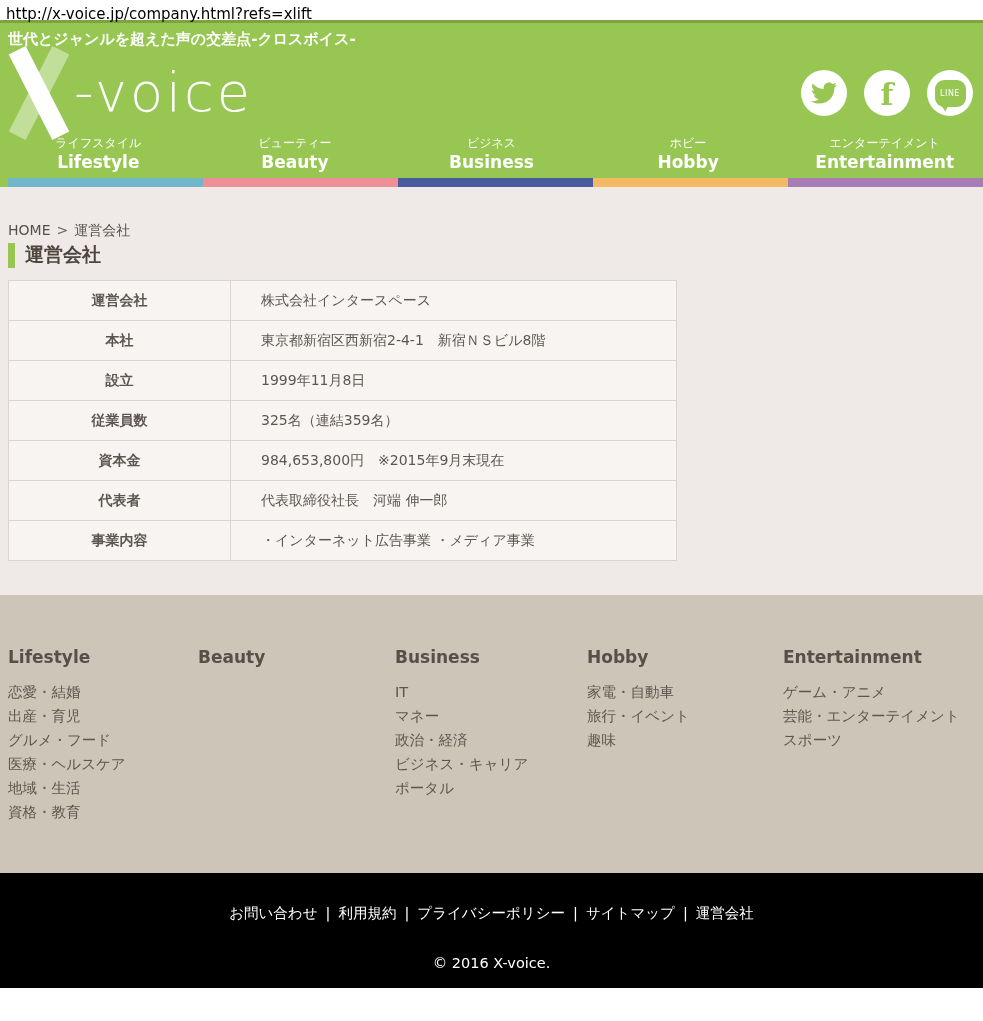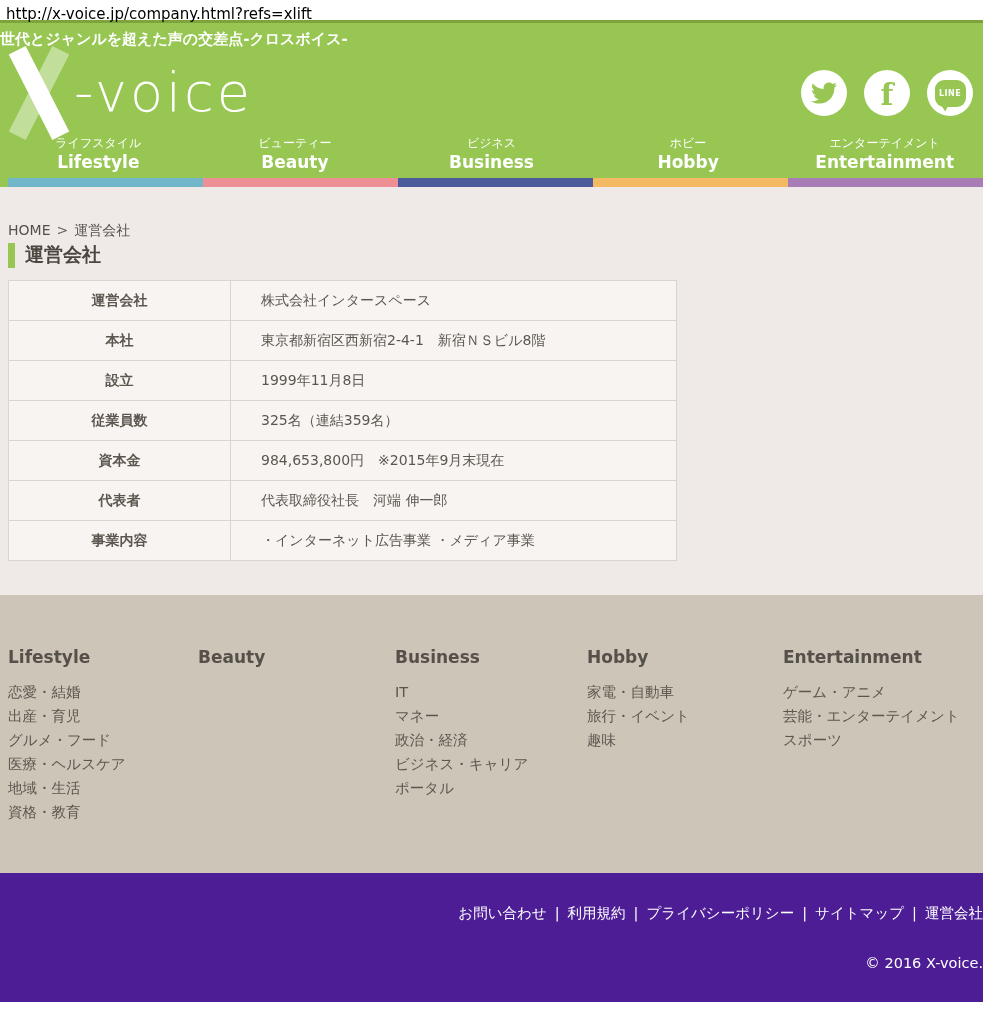--- a/index.html
+++ b/index.html
@@ -6,34 +6,34 @@
   body {
     width:983px; height:1021px; margin:0; background:#ffffff;
     font-family:"DejaVu Sans","Liberation Sans",sans-serif;
     color:#5d564f; overflow:hidden;
   }
   
   .url-bar { height:20px; background:#fff; padding:5px 6px 0 6px; font-size:15px; color:#000; }
 
   
   .header { background:#97c653; border-top:3px solid #7ea33c; }
-  .tagline { color:#fff; font-weight:bold; font-size:15px; padding:7px 0 0 0; height:28px; }
+  .tagline { color:#fff; font-weight:bold; font-size:15px; padding:7px 0 0 8px; height:28px; }
   .logo-row { height:84px; display:flex; justify-content:space-between; align-items:center; padding:0 10px 0 6px; }
   .logo { display:flex; align-items:center; height:84px; }
   .x-mark { position:relative; width:66px; height:78px; margin-right:2px; }
   .x-stroke { position:absolute; left:50%; top:50%; width:19px; height:96px; }
   .x-stroke.green { background:rgba(255,255,255,0.42); transform:translate(-50%,-50%) rotate(27deg); }
   .x-stroke.white { background:#ffffff; transform:translate(-50%,-50%) rotate(-27deg); }
   .logo-suffix { color:#fff; font-size:54px; font-weight:200; letter-spacing:3px; line-height:78px; }
   .social { display:flex; gap:17px; align-items:center; }
   .social-circle { width:46px; height:46px; border-radius:50%; background:#fff; display:flex; align-items:center; justify-content:center; cursor:pointer; }
   .fb-glyph { font-family:"DejaVu Serif","Liberation Serif",serif; font-weight:bold; color:#97c653; font-size:30px; line-height:1; margin-top:4px; }
   .line-bubble { position:relative; width:31px; height:27px; background:#97c653; border-radius:9px; display:flex; align-items:center; justify-content:center; }
   .line-bubble .tail { position:absolute; left:4px; bottom:-4px; width:0; height:0; border-left:7px solid transparent; border-right:2px solid transparent; border-top:7px solid #97c653; transform:rotate(10deg); }
-  .line-text { color:#fff; font-size:8px; font-weight:bold; letter-spacing:0.5px; }
+  .line-text { color:#fff; font-size:8px; font-weight:normal; letter-spacing:0.5px; }
 
   
   .nav { display:flex; height:43px; }
   .nav-item { flex:1; text-align:center; color:#fff; cursor:pointer; }
   .nav-jp { font-size:12px; line-height:16px; }
   .nav-en { font-size:17px; font-weight:bold; line-height:22px; }
   .stripe { display:flex; height:9px; background:#97c653; padding-left:8px; }
   .stripe-seg { flex:1; }
 
   
@@ -51,21 +51,21 @@
 
   
   .footer-cats { background:#cdc5b8; height:278px; padding:52px 8px 0 8px; display:flex; }
   .fcol { flex:none; }
   .fcol-0 { width:190px; } .fcol-1 { width:197px; } .fcol-2 { width:192px; } .fcol-3 { width:196px; } .fcol-4 { flex:1; }
   .fcol h3 { font-size:17px; font-weight:bold; color:#55504a; margin-bottom:13px; }
   .fcol ul { list-style:none; }
   .fcol li { font-size:14.5px; line-height:24px; color:#5d564f; cursor:pointer; }
 
   
-  .footer-dark { background:#4c1d95; height:129px; color:#fff; text-align:right; padding-top:30px; }
+  .footer-dark { background:#000000; height:115px; color:#fff; text-align:center; padding-top:30px; }
   .legal { font-size:14.5px; line-height:20px; }
   .legal span.link { cursor:pointer; }
   .legal span.sep { margin:0 8px; }
   .copyright { margin-top:32px; font-size:14.5px; }
 </style>
 </head>
 <body>
 
 <div class="url-bar">http://x-voice.jp/company.html?refs=xlift</div>
 

